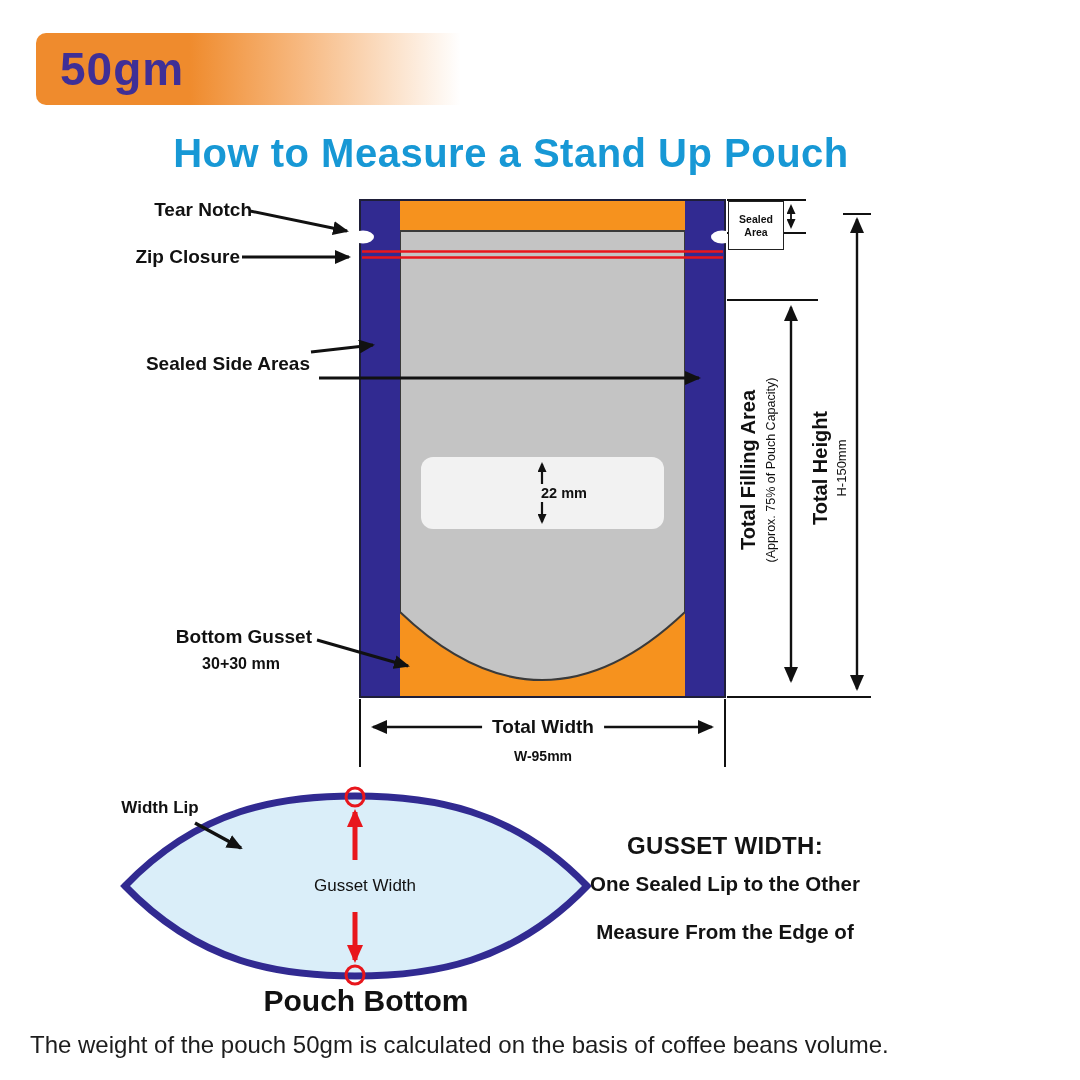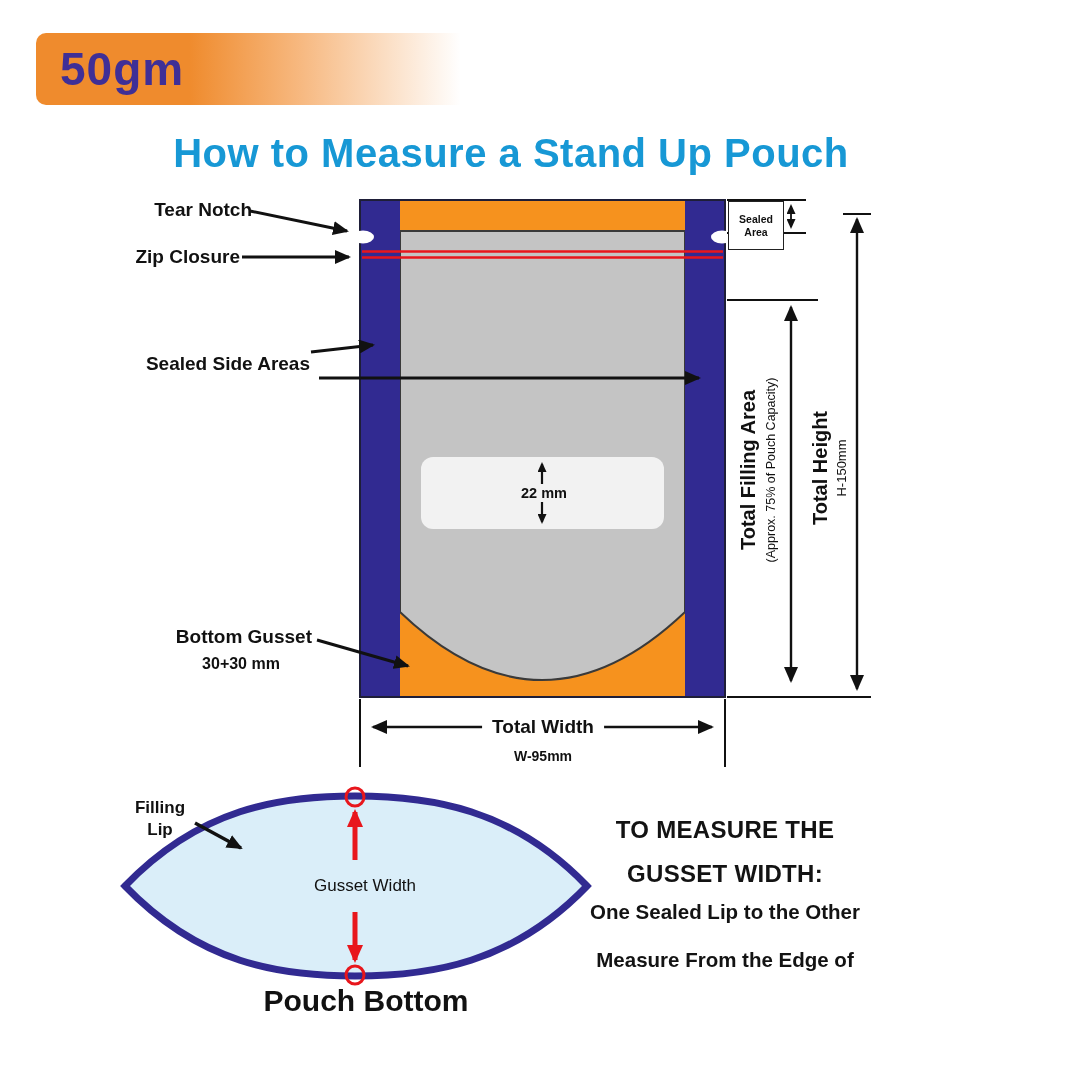--- a/index.html
+++ b/index.html
@@ -119,35 +119,35 @@
   </svg>
 
   <div class="lbl" style="right:828px; top:199px;">Tear Notch</div>
   <div class="lbl" style="right:840px; top:246px;">Zip Closure</div>
   <div class="lbl" style="right:770px; top:353px;">Sealed Side Areas</div>
   <div class="lbl" style="right:768px; top:626px;">Bottom Gusset</div>
   <div class="lbl-sm" style="left:170px; top:655px; width:142px;">30+30 mm</div>
 
   <div class="sealed-area-box">Sealed Area</div>
 
-  <div class="ctr" style="left:544px; top:493px; font-size:14.5px; font-weight:bold;">22 mm</div>
+  <div class="ctr" style="left:564px; top:493px; font-size:14.5px; font-weight:bold;">22 mm</div>
 
   <div class="vlabel" style="left:748px; top:470px; font-size:20px; font-weight:bold;">Total Filling Area</div>
   <div class="vlabel" style="left:771px; top:470px; font-size:12.5px;">(Approx. 75% of Pouch Capacity)</div>
   <div class="vlabel" style="left:820px; top:468px; font-size:20px; font-weight:bold;">Total Height</div>
   <div class="vlabel" style="left:841px; top:468px; font-size:13px;">H-150mm</div>
 
   <div class="total-width-label">Total Width</div>
   <div class="ctr" style="left:543px; top:756px; font-size:14px; font-weight:bold;">W-95mm</div>
 
-  <div class="sealed-lip-label">Filling Lip</div>
+  <div class="sealed-lip-label">Width Lip</div>
   <div class="ctr" style="left:365px; top:886px; font-size:17px; font-weight:normal;">Gusset Width</div>
   <div class="pouch-bottom-caption">Pouch Bottom</div>
 
   <div class="instruction">
-    <div class="big">TO MEASURE THE</div>
     <div class="big gap16">GUSSET WIDTH:</div>
     <div class="med gap12">One Sealed Lip to the Other</div>
     <div class="med gap24">Measure From the Edge of</div>
   </div>
 
+  <div class="footer-text">The weight of the pouch 50gm is calculated on the basis of coffee beans volume.</div>
 
 </div>
 
 </body></html>

